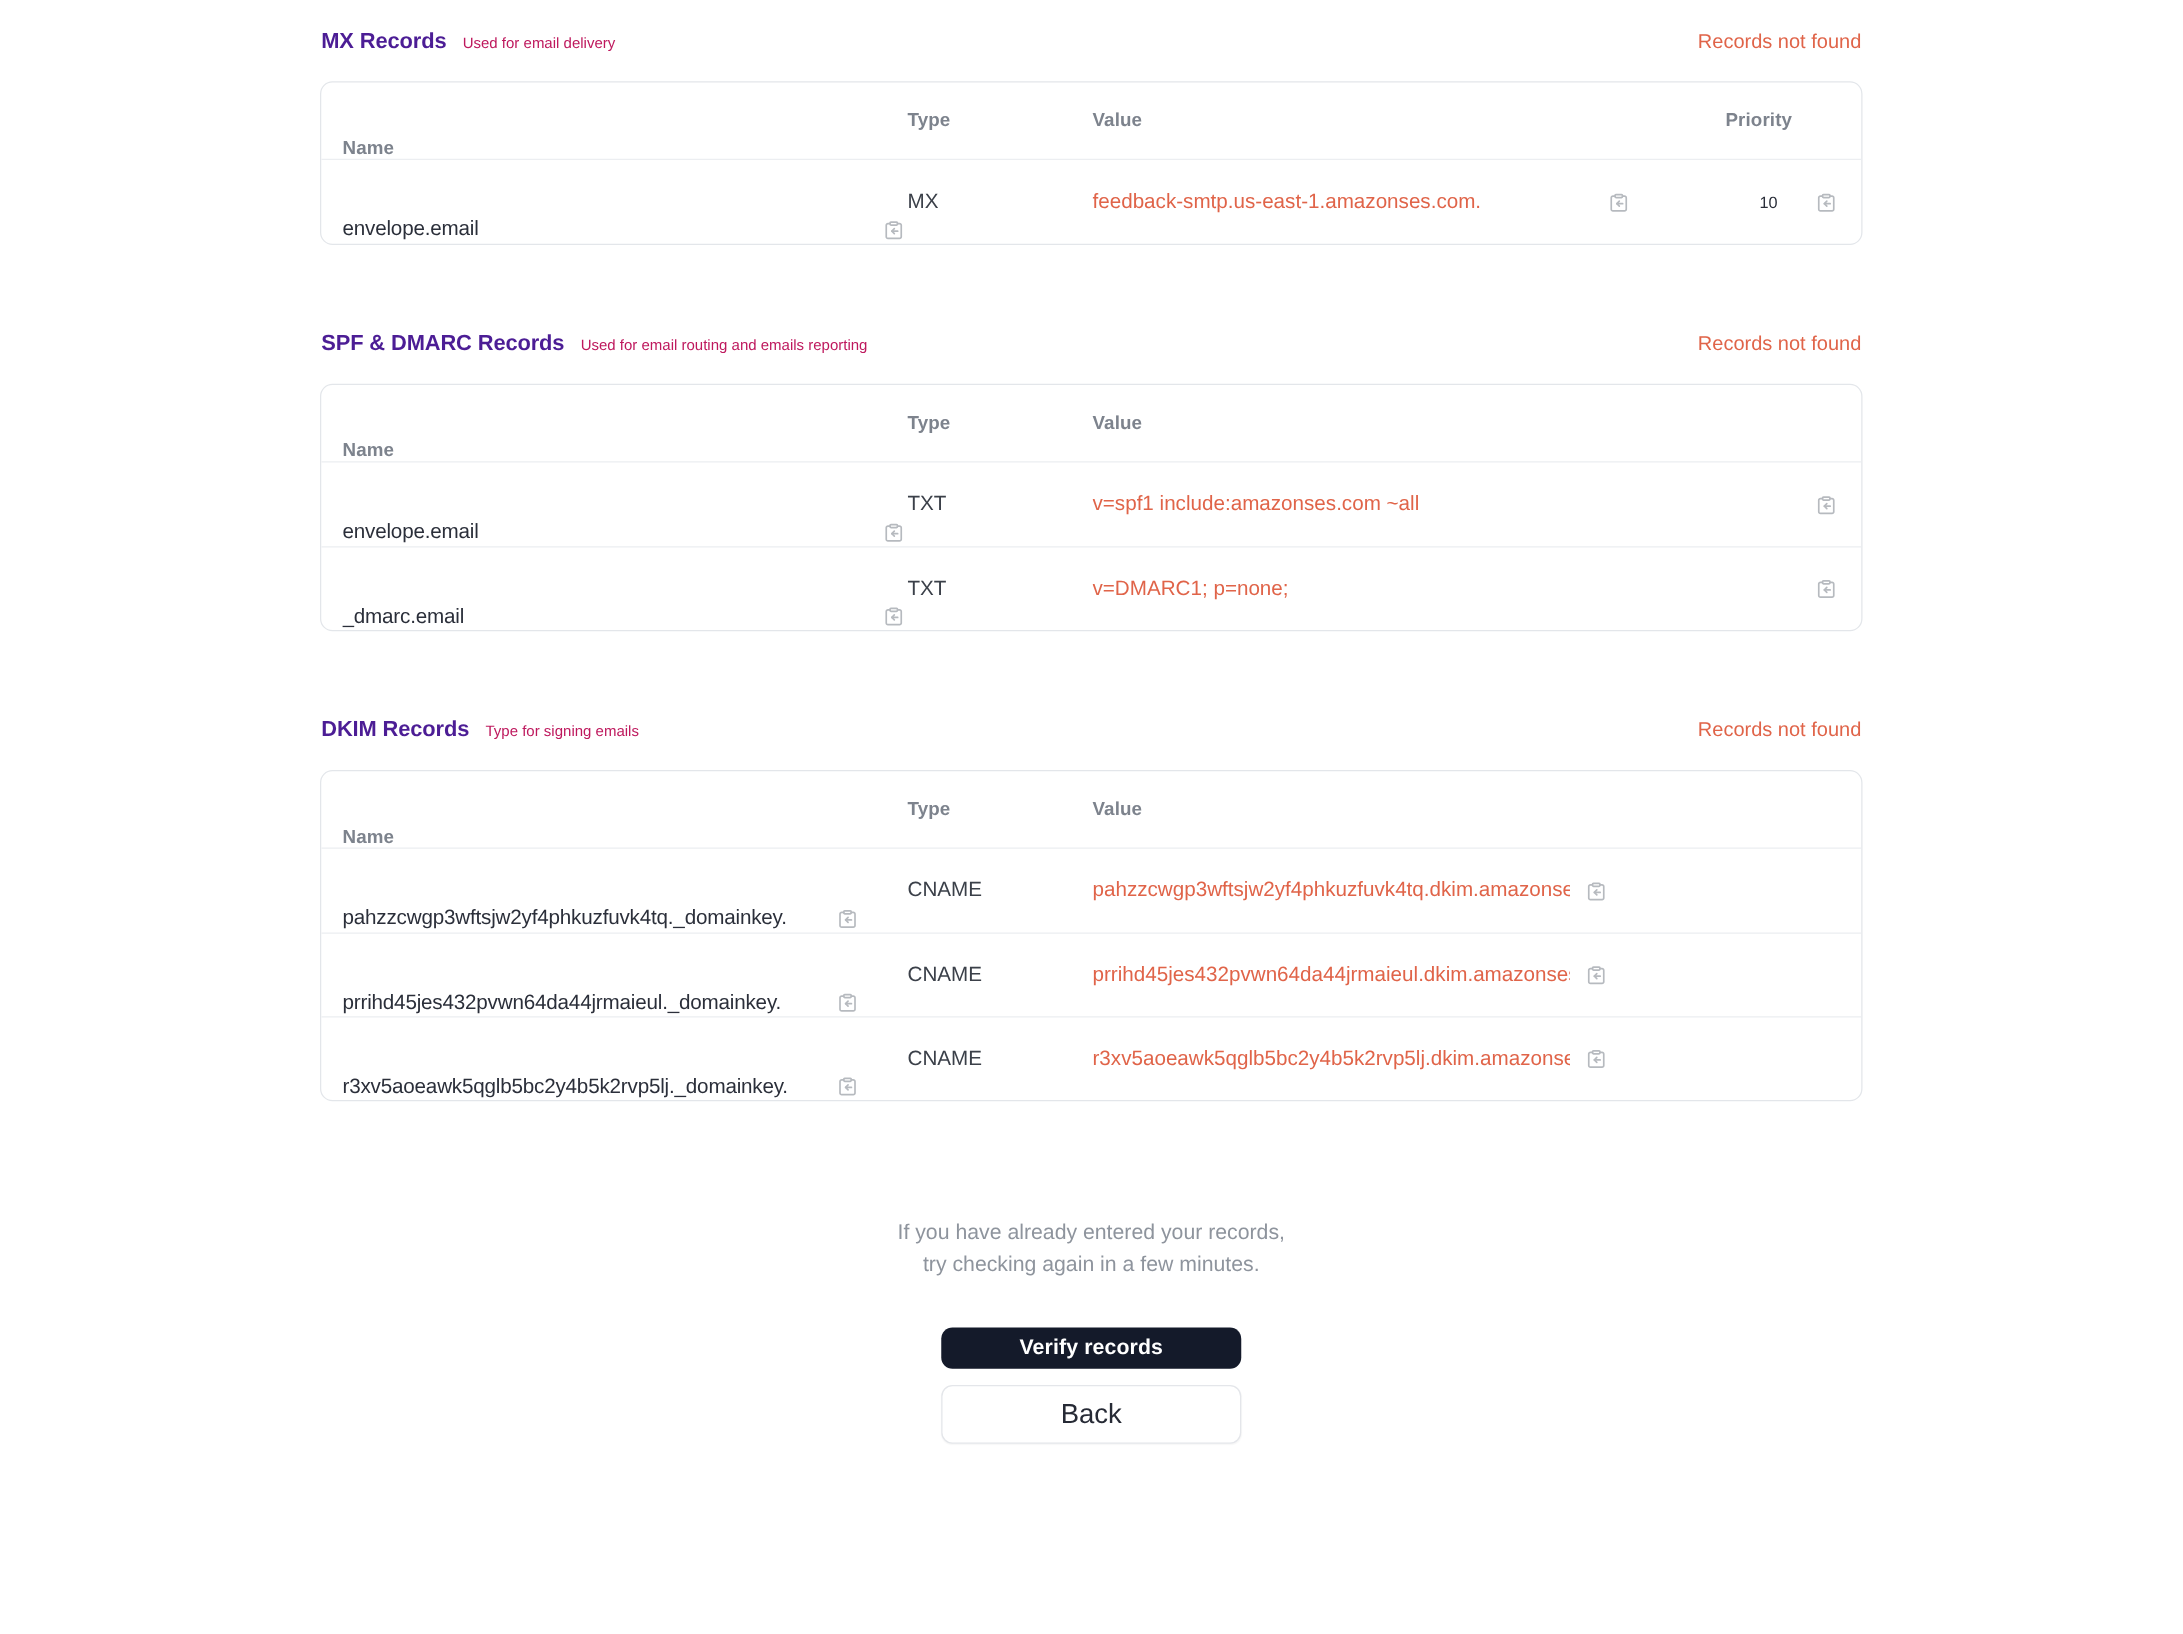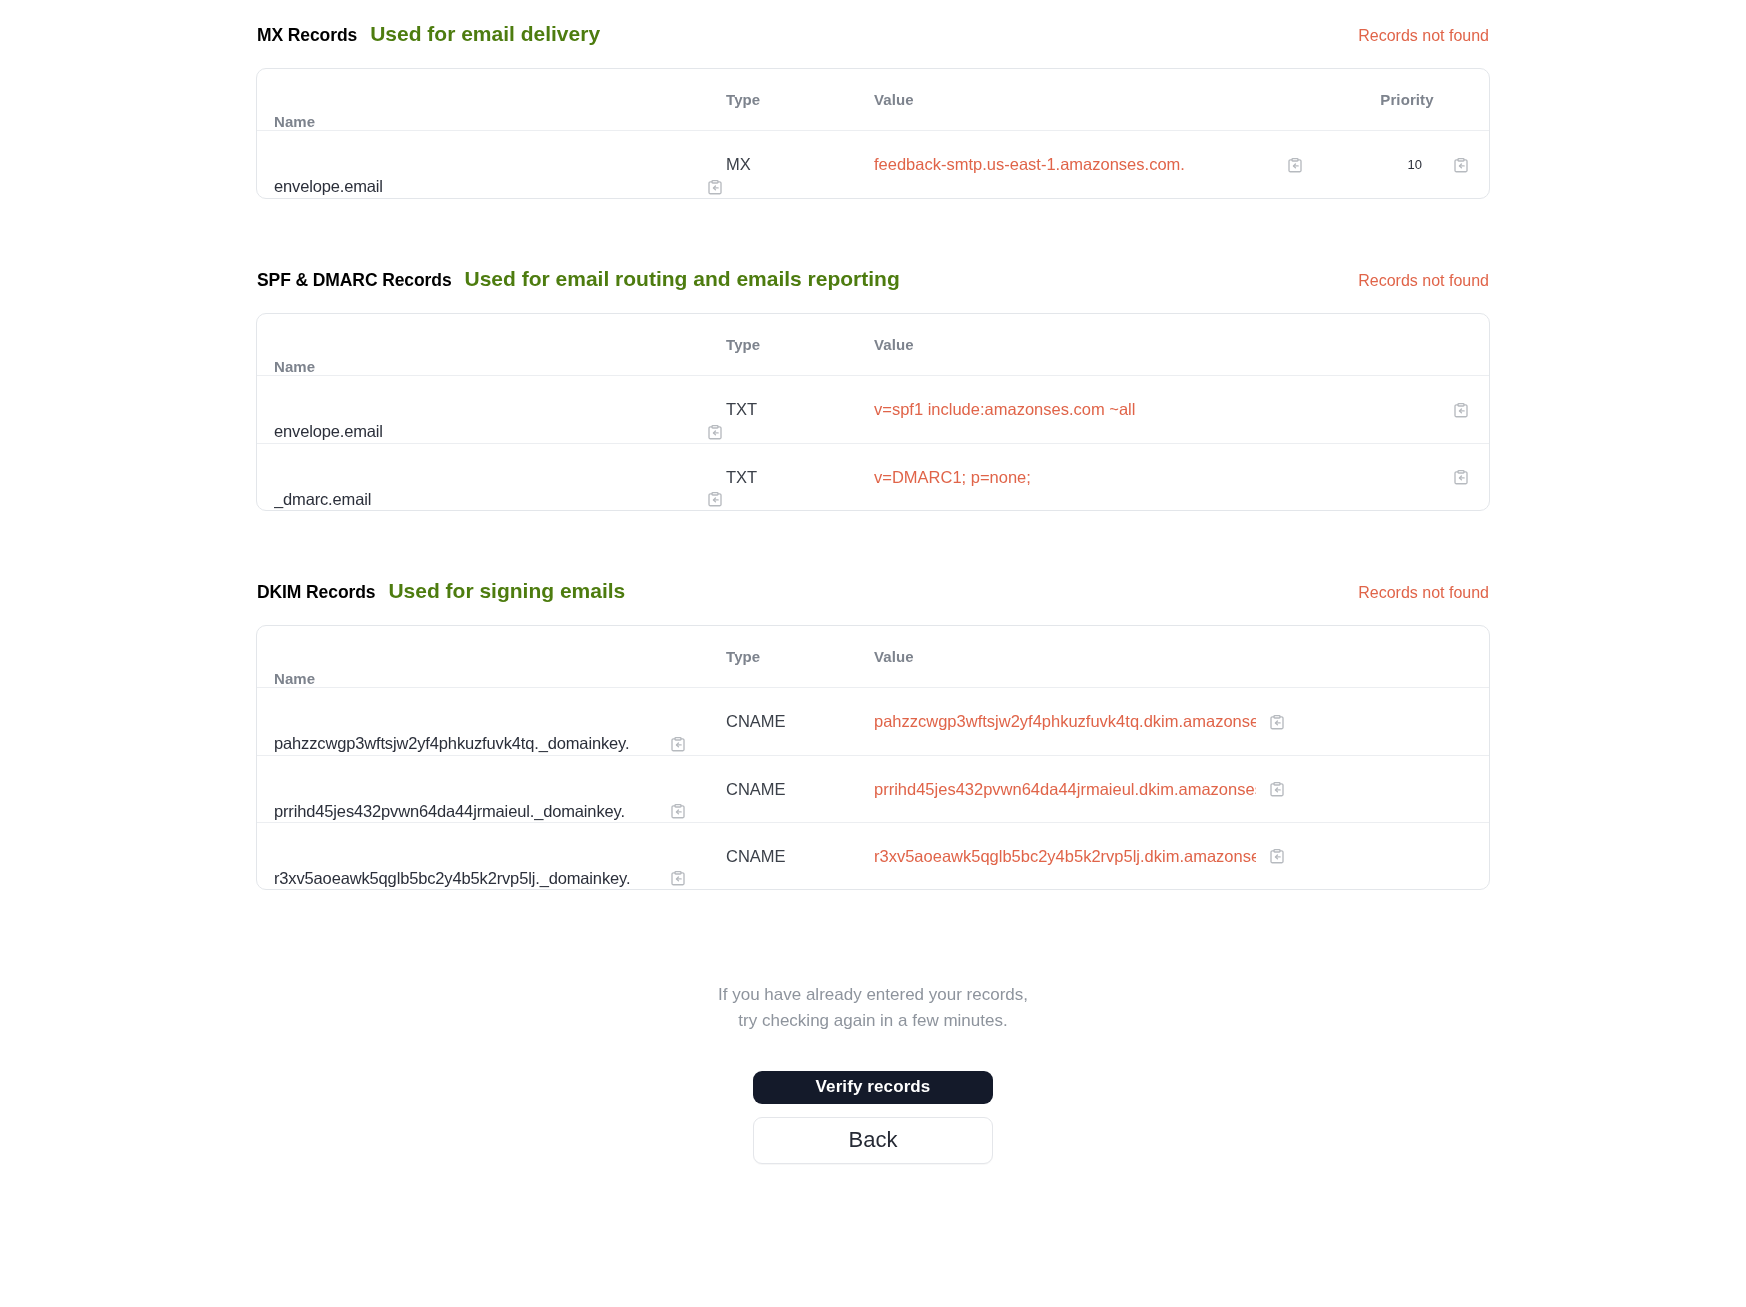--- a/index.html
+++ b/index.html
@@ -71,27 +71,27 @@
     padding:0 1px;
   }
   .section-head .left{
     display:flex;
     align-items:baseline;
     gap:13px;
   }
   .section-title{
     font-size:17.5px;
     font-weight:700;
-    color:#000000;
+    color:#4c1d95;
     letter-spacing:-.1px;
   }
   .section-sub{
-    font-size:21px;
-    color:#4d7c0f;
-    font-weight:700;
+    font-size:12px;
+    color:#be185d;
+    font-weight:400;
   }
   .section-status{
     font-size:16px;
     color:var(--accent);
   }
 
   
   .card{
     border:1px solid var(--border-strong);
     border-radius:10px;
@@ -375,21 +375,21 @@
                   </svg>
                 </span>
               </div>
             </div>
           </div>
         </div>
         <div class="section">
           <div class="section-head">
             <div class="left">
               <span class="section-title">DKIM Records</span>
-              <span class="section-sub">Used for signing emails</span>
+              <span class="section-sub">Type for signing emails</span>
             </div>
             <span class="section-status">Records not found</span>
           </div>
           <div class="card">
             <div class="row head">
               <div class="c-name">
                 <span class="th">Name</span>
               </div>
               <div class="c-type"><span class="th">Type</span></div>
               <div class="c-value">

